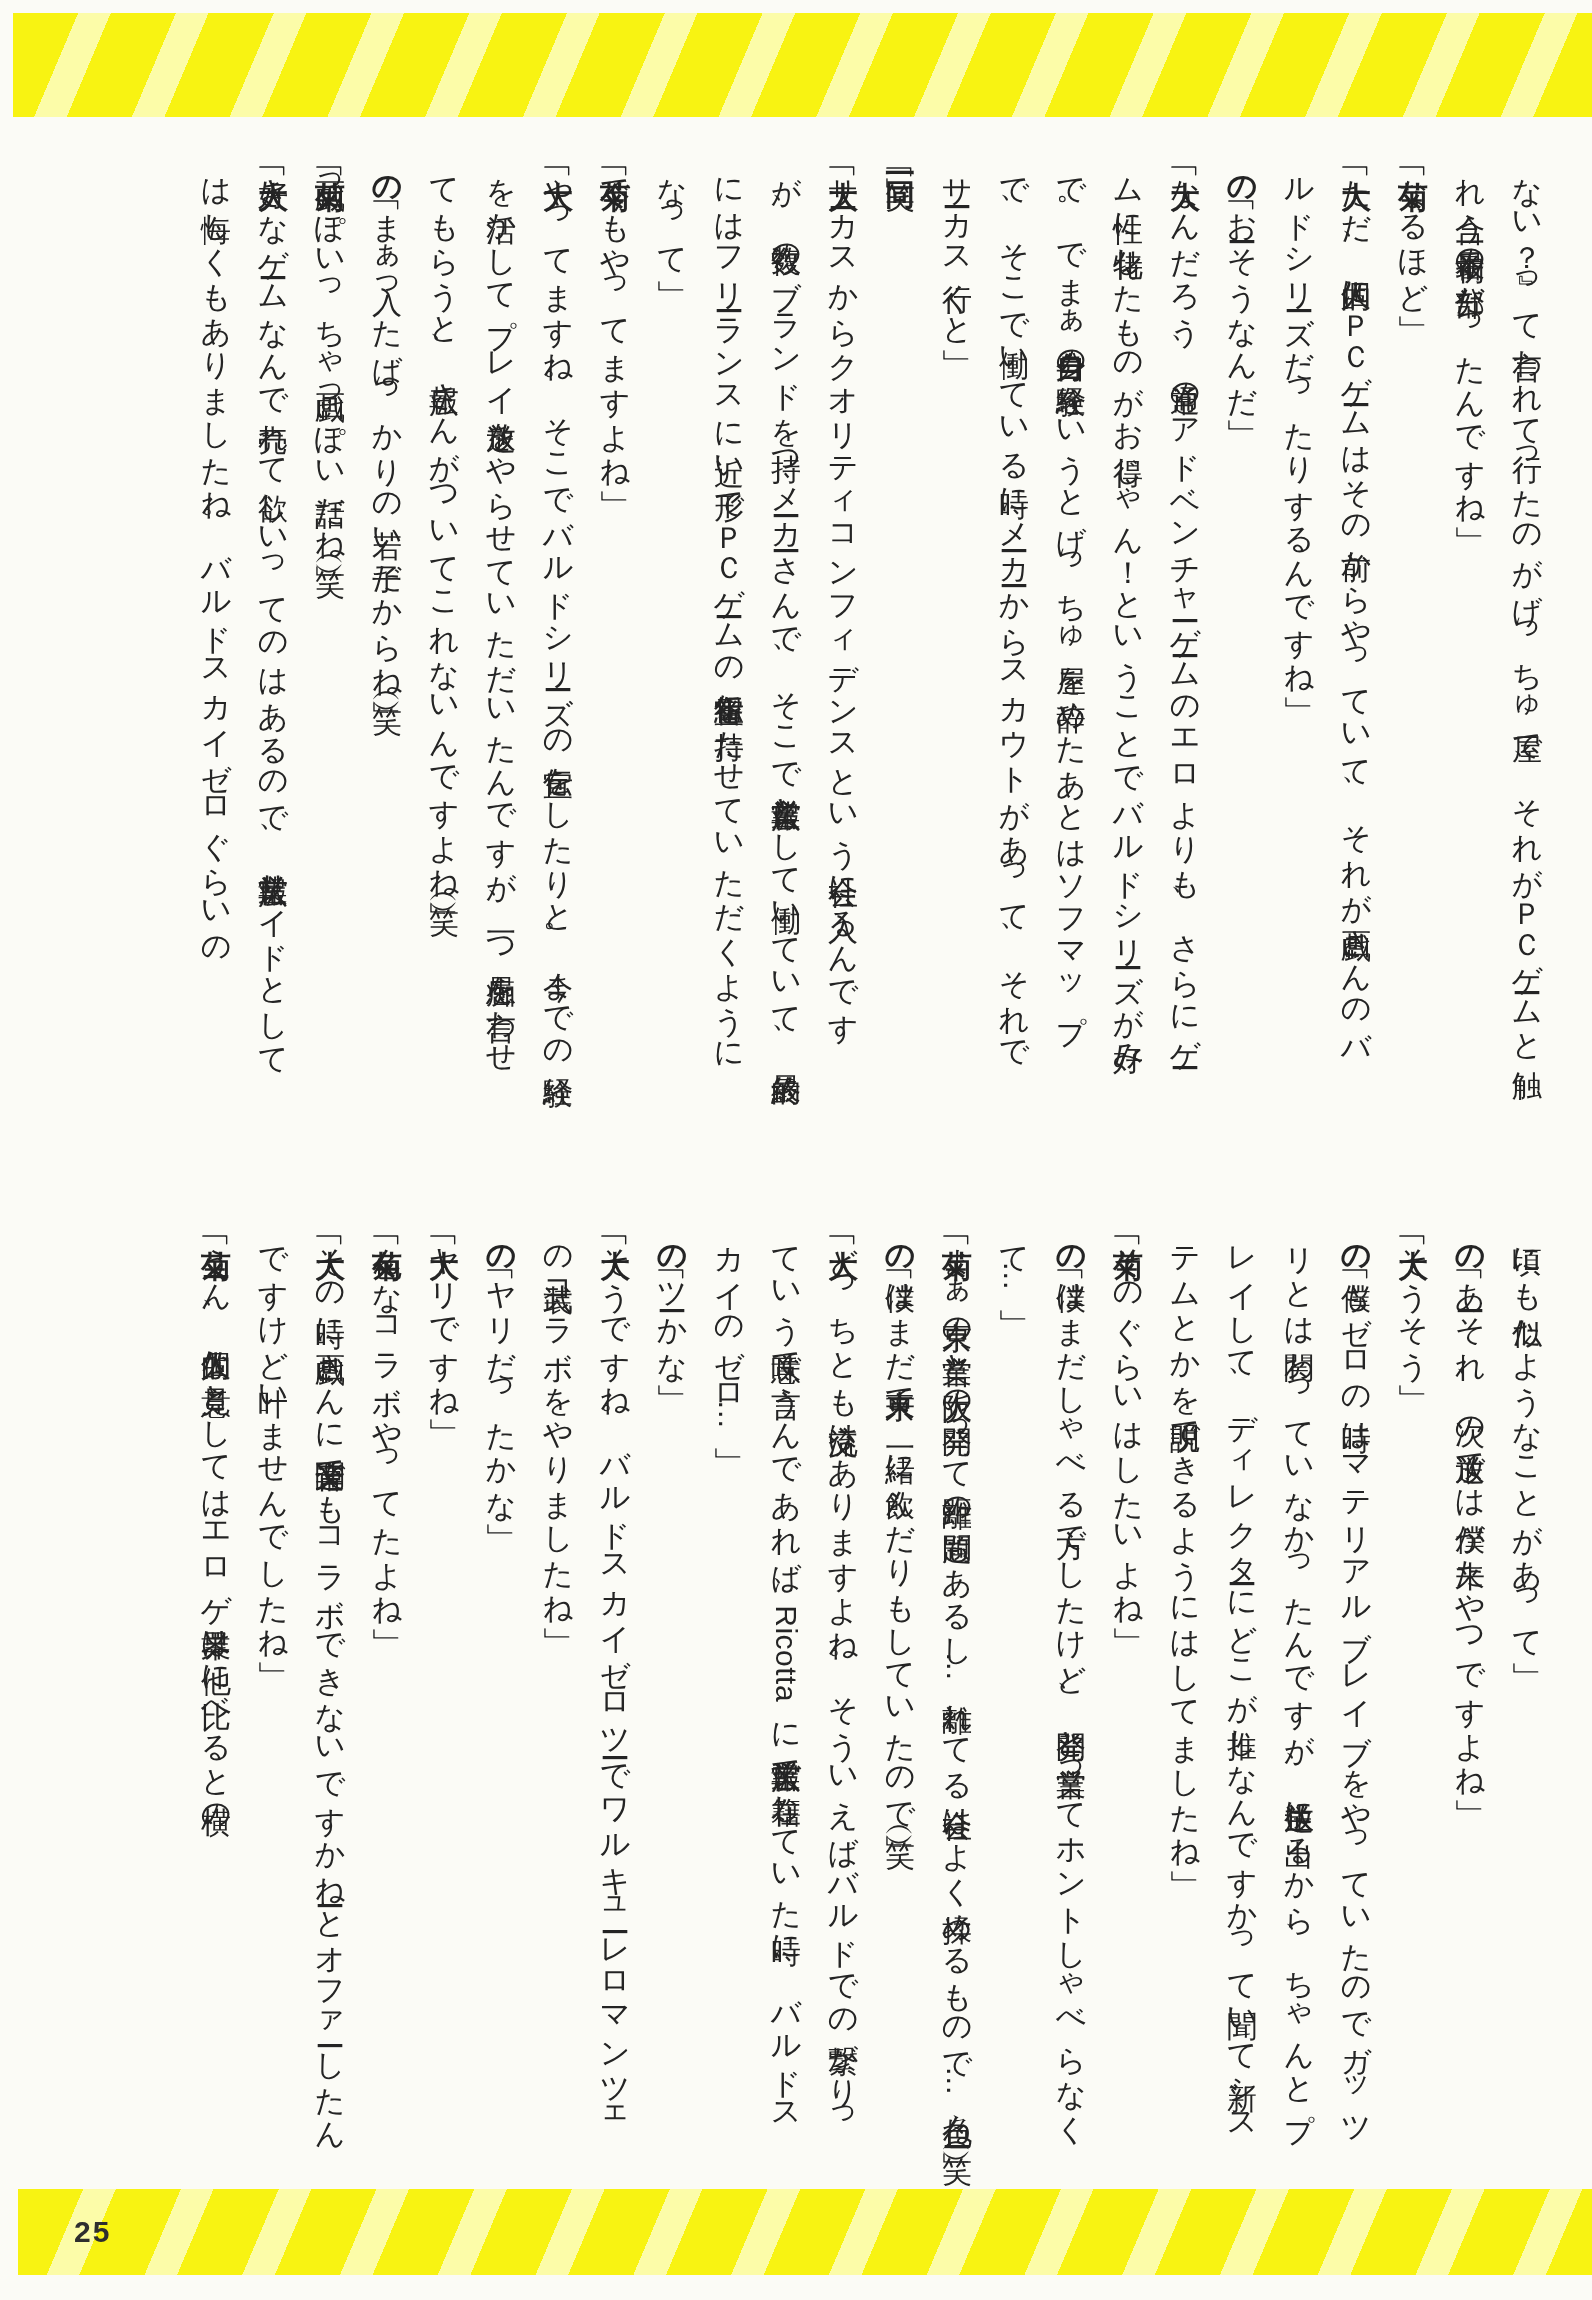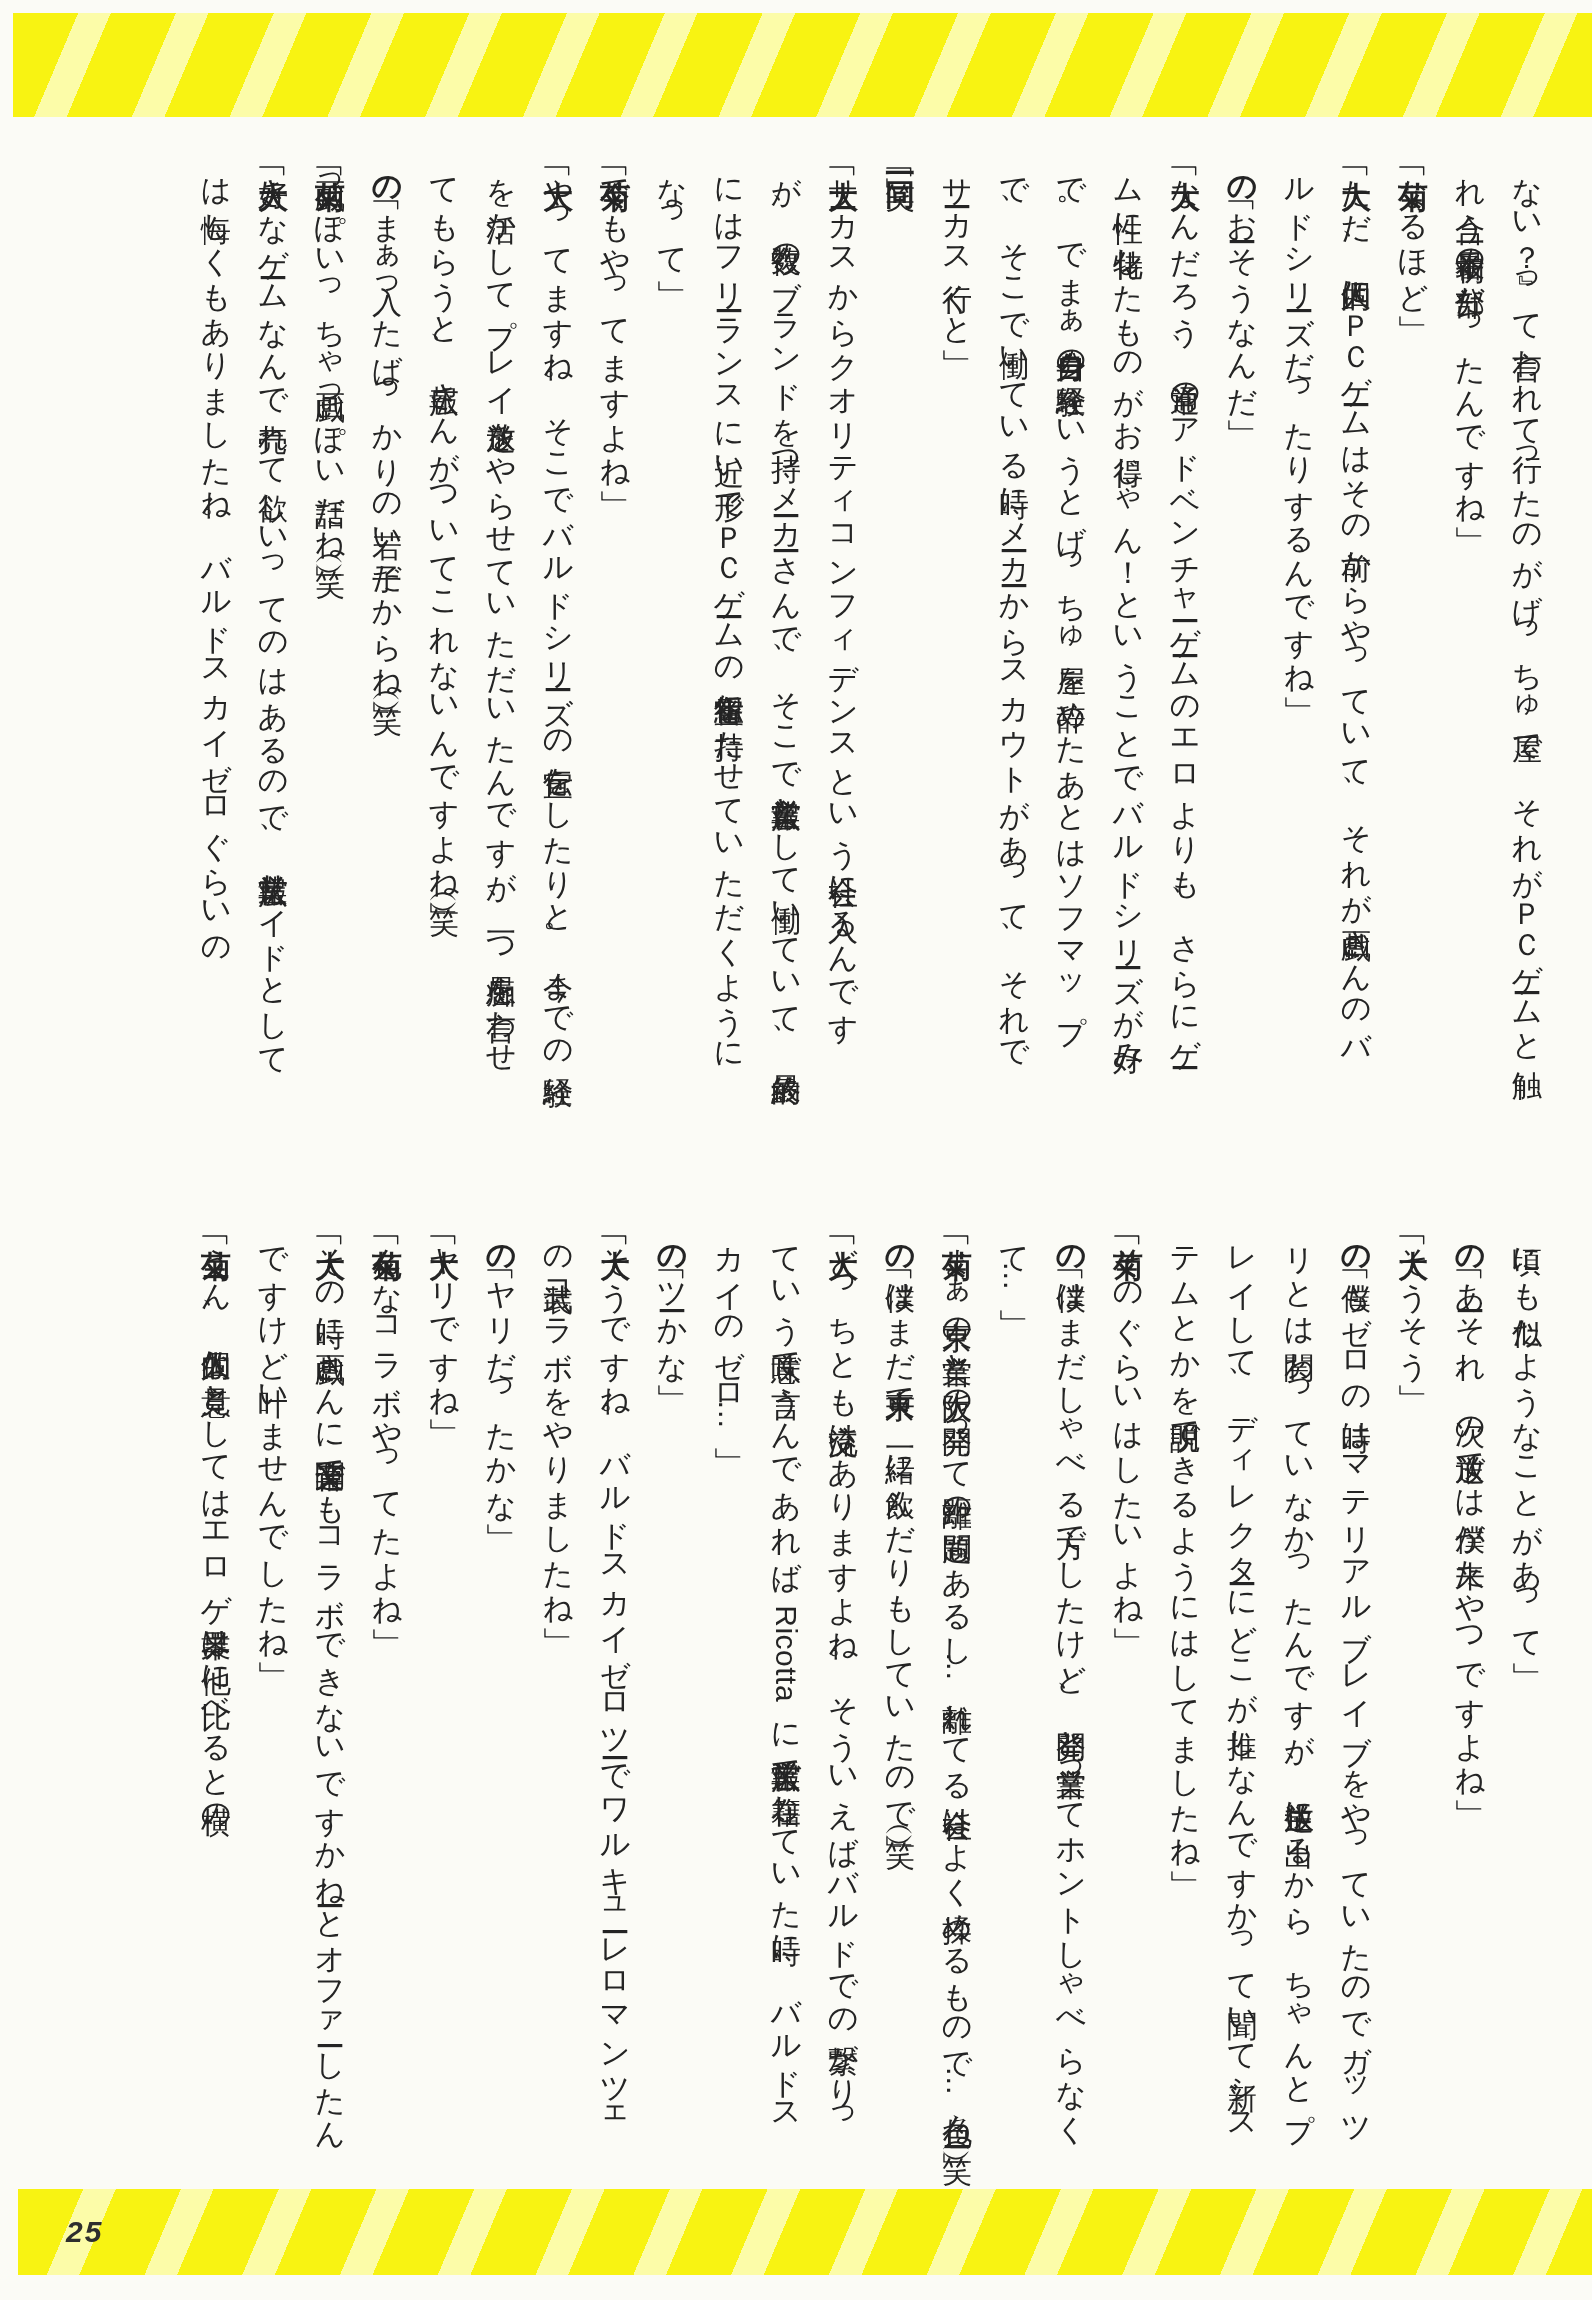--- a/index.html
+++ b/index.html
@@ -23,28 +23,27 @@
       113deg,
       var(--stripe-bright) 0 60px,
       var(--stripe-pale) 60px 90px
     );
   }
   .bar-top    { left: 13px; top: 13px;   height: 104px; }
   .bar-bottom { left: 18px; top: 2189px; height: 86px;  }
 
   .pageno {
     position: absolute;
-    left: 48px;
+    left: 56px;
     top: 50%;
     transform: translateY(-50%);
     font-size: 30px;
     font-weight: bold;
     letter-spacing: 2px;
     color: #2e2e2e;
-    font-style: italic;
   }
 
   
   .vblock {
     position: absolute;
     right: 36px;
     height: 915px;
     writing-mode: vertical-rl;
     text-orientation: mixed;
     font-size: 30px;

